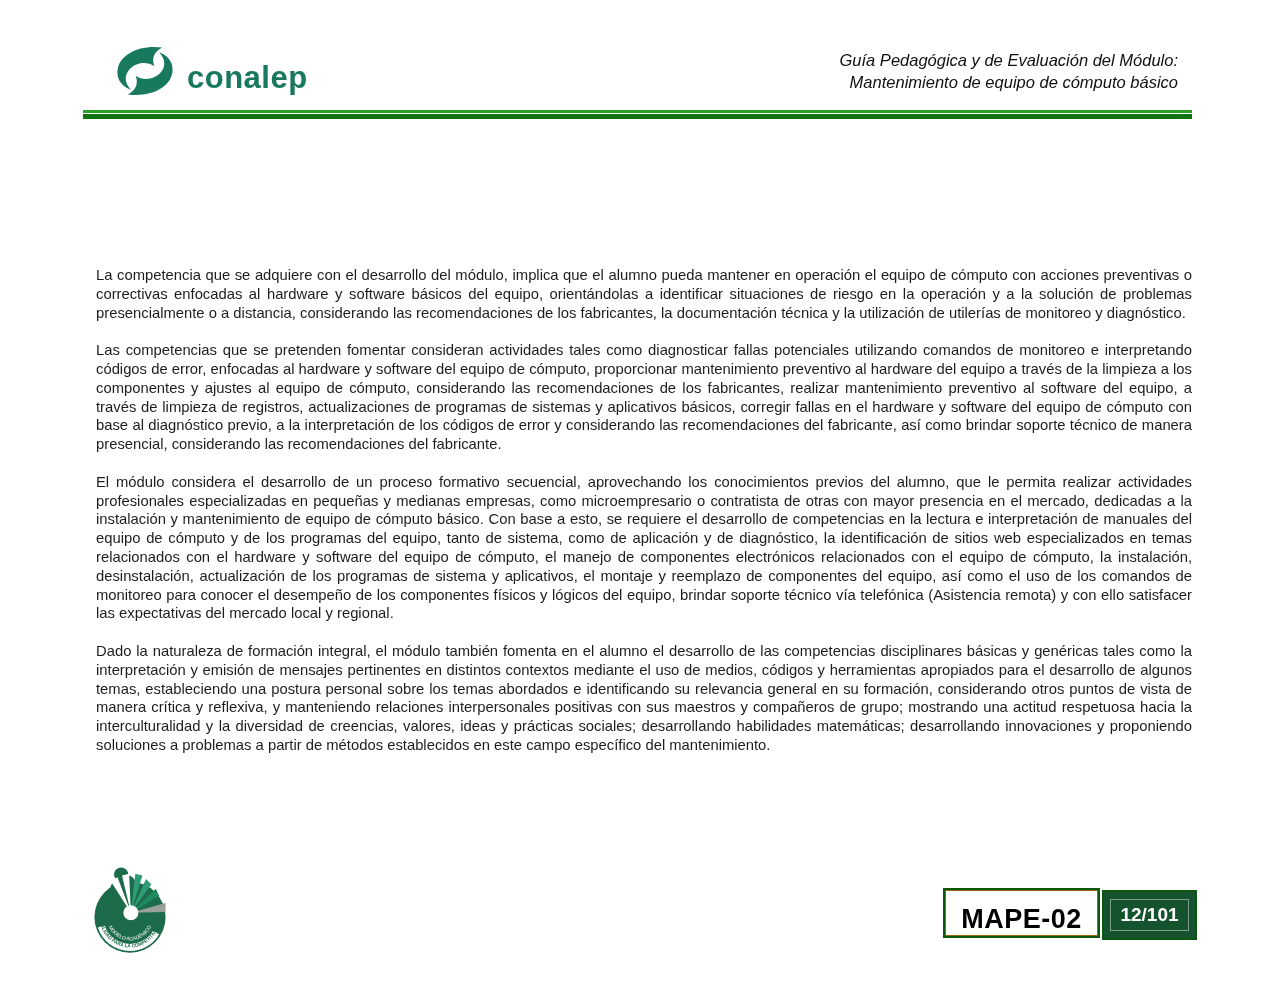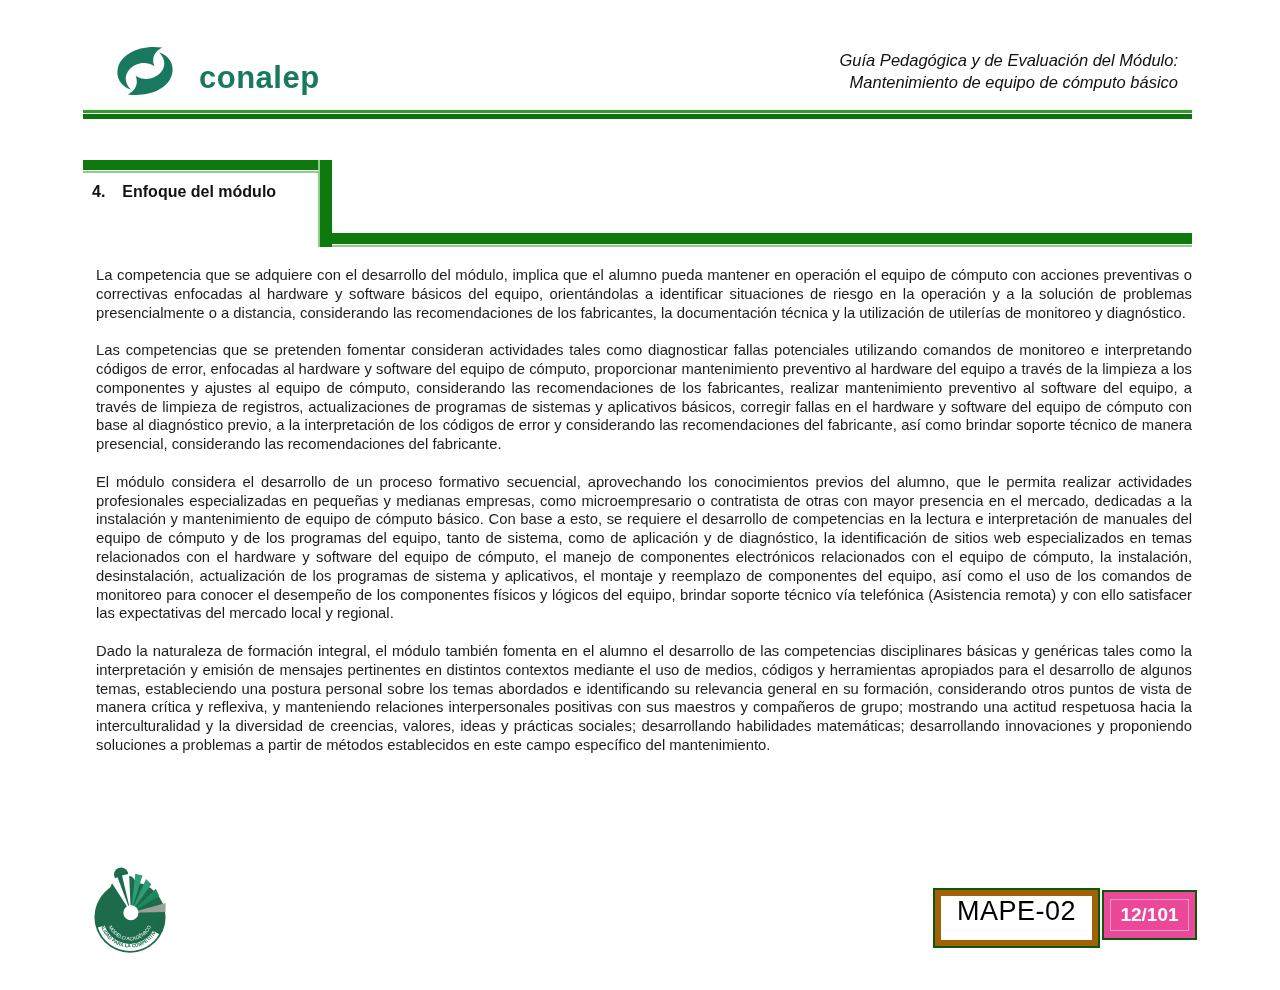--- a/index.html
+++ b/index.html
@@ -4,21 +4,21 @@
 <style>
   html,body{margin:0;padding:0;background:#ffffff;}
   .page{
     position:relative;width:1280px;height:990px;background:#ffffff;
     font-family:"Liberation Sans",sans-serif;overflow:hidden;
   }
 
   
   .brand{position:absolute;left:112px;top:46px;display:flex;align-items:flex-end;gap:9px;}
   .brand svg{display:block;}
-  .wordmark{font-size:31px;font-weight:bold;color:#18795f;letter-spacing:.5px;line-height:1;padding-bottom:3px;margin-left:12px;}
+  .wordmark{font-size:31px;font-weight:bold;color:#18795f;letter-spacing:.5px;line-height:1;padding-bottom:3px;}
   .header-title{position:absolute;right:102px;top:50px;text-align:right;font-size:16.5px;line-height:21.5px;color:#101010;}
   .ht1{font-style:italic;}
   .ht2{font-style:italic;font-weight:normal;}
   .header-rule{position:absolute;left:83px;top:110px;width:1109px;}
   .hr-a{height:3px;background:#2f9e26;}
   .hr-gap{height:1px;background:#ffffff;}
   .hr-b{height:5px;background:#0e720e;}
 
   
   .title-block{position:absolute;left:83px;top:160px;width:1109px;height:95px;}
@@ -34,23 +34,23 @@
   .body-text{position:absolute;left:96px;top:266px;width:1096px;color:#1d1d1d;
     font-size:14.8px;line-height:18.8px;text-align:justify;}
   .body-text p{margin:0 0 18.8px 0;}
 
   
   .footer{position:absolute;left:90px;top:862px;width:1107px;height:110px;}
   .seal{position:absolute;left:0;top:2px;}
   .motto{position:absolute;left:93px;top:30px;font-style:italic;font-weight:bold;
     color:#838383;font-size:18.5px;letter-spacing:.2px;}
   .code-box{position:absolute;right:99px;top:28px;width:151px;height:44px;background:#ffffff;
-    border:6px solid #a16207;outline:2px solid #0b570b;display:flex;align-items:flex-start;justify-content:center;
-    font-weight:normal;font-size:27px;color:#000000;letter-spacing:.5px;}
-  .page-box{position:absolute;right:0;top:28px;width:95px;height:50px;background:#ec4899;
+    border:1px solid #a16207;outline:2px solid #0b570b;display:flex;align-items:flex-end;justify-content:center;
+    font-weight:bold;font-size:27px;color:#000000;letter-spacing:.5px;}
+  .page-box{position:absolute;right:0;top:28px;width:95px;height:50px;background:#14532d;
     border:2px solid #0b570b;box-sizing:border-box;display:flex;align-items:center;justify-content:center;}
   .page-box-inner{border:1px solid rgba(255,255,255,.45);padding:4px 9px;
     font-weight:bold;font-size:19px;color:#ffffff;}
 </style>
 </head>
 <body>
 
 <div class="page">
 
   <header>
@@ -65,28 +65,20 @@
       <div class="ht1">Guía Pedagógica y de Evaluación del Módulo:</div>
       <div class="ht2">Mantenimiento de equipo de cómputo básico</div>
     </div>
     <div class="header-rule">
       <div class="hr-a"></div>
       <div class="hr-gap"></div>
       <div class="hr-b"></div>
     </div>
   </header>
 
-  <section class="title-block">
-    <div class="tb-top"></div>
-    <div class="tb-vert"></div>
-    <div class="tb-long"></div>
-    <div class="tb-text">
-      <span class="tb-num">4.</span><span>Enfoque del módulo</span>
-    </div>
-  </section>
 
   <main class="body-text">
     <p>La competencia que se adquiere con el desarrollo del módulo, implica que el alumno pueda mantener en operación el equipo de cómputo con acciones preventivas o correctivas enfocadas al hardware y software básicos del equipo, orientándolas a identificar situaciones de riesgo en la operación y a la solución de problemas presencialmente o a distancia, considerando las recomendaciones de los fabricantes, la documentación técnica y la utilización de utilerías de monitoreo y diagnóstico.</p>
     <p>Las competencias que se pretenden fomentar consideran actividades tales como diagnosticar fallas potenciales utilizando comandos de monitoreo e interpretando códigos de error, enfocadas al hardware y software del equipo de cómputo, proporcionar mantenimiento preventivo al hardware del equipo a través de la limpieza a los componentes y ajustes al equipo de cómputo, considerando las recomendaciones de los fabricantes, realizar mantenimiento preventivo al software del equipo, a través de limpieza de registros, actualizaciones de programas de sistemas y aplicativos básicos, corregir fallas en el hardware y software del equipo de cómputo con base al diagnóstico previo, a la interpretación de los códigos de error y considerando las recomendaciones del fabricante, así como brindar soporte técnico de manera presencial, considerando las recomendaciones del fabricante.</p>
     <p>El módulo considera el desarrollo de un proceso formativo secuencial, aprovechando los conocimientos previos del alumno, que le permita realizar actividades profesionales especializadas en pequeñas y medianas empresas, como microempresario o contratista de otras con mayor presencia en el mercado, dedicadas a la instalación y mantenimiento de equipo de cómputo básico. Con base a esto, se requiere el desarrollo de competencias en la lectura e interpretación de manuales del equipo de cómputo y de los programas del equipo, tanto de sistema, como de aplicación  y de diagnóstico, la identificación de sitios web especializados en temas relacionados con el hardware y software del equipo de cómputo, el manejo de componentes electrónicos relacionados con el equipo de cómputo, la instalación, desinstalación, actualización de los programas de sistema y aplicativos, el montaje y reemplazo de componentes del equipo, así como el uso de los comandos de monitoreo para conocer el desempeño de los componentes físicos y lógicos del equipo, brindar soporte técnico vía telefónica (Asistencia remota) y con ello satisfacer las expectativas del mercado local y regional.</p>
     <p>Dado la naturaleza de formación integral, el módulo también fomenta en el alumno el desarrollo de las competencias disciplinares básicas y genéricas tales como la interpretación y emisión de mensajes pertinentes en distintos contextos mediante el uso de medios, códigos y herramientas apropiados para el desarrollo de algunos temas, estableciendo una postura personal sobre los temas abordados e identificando su relevancia general en su formación, considerando otros puntos de vista de manera crítica y reflexiva, y manteniendo relaciones interpersonales positivas con sus maestros y compañeros de grupo; mostrando una actitud respetuosa hacia la interculturalidad y la diversidad de creencias, valores, ideas y prácticas sociales; desarrollando habilidades matemáticas; desarrollando  innovaciones y proponiendo soluciones a problemas a partir  de métodos establecidos en este campo específico del mantenimiento.</p>
   </main>
 
   <footer class="footer">
     <svg class="seal" width="80" height="94" viewBox="0 0 90 104" aria-hidden="true">

